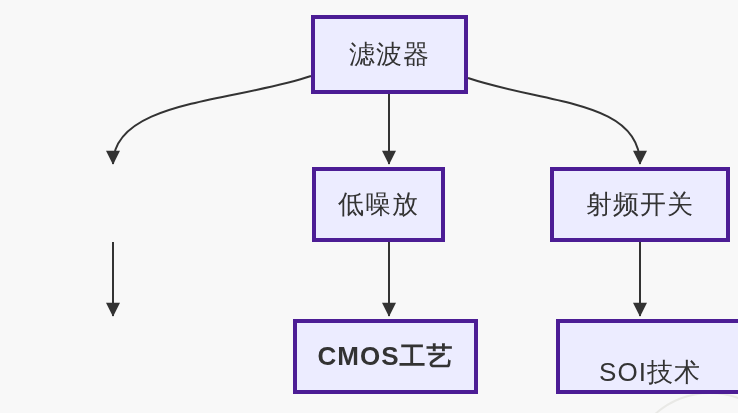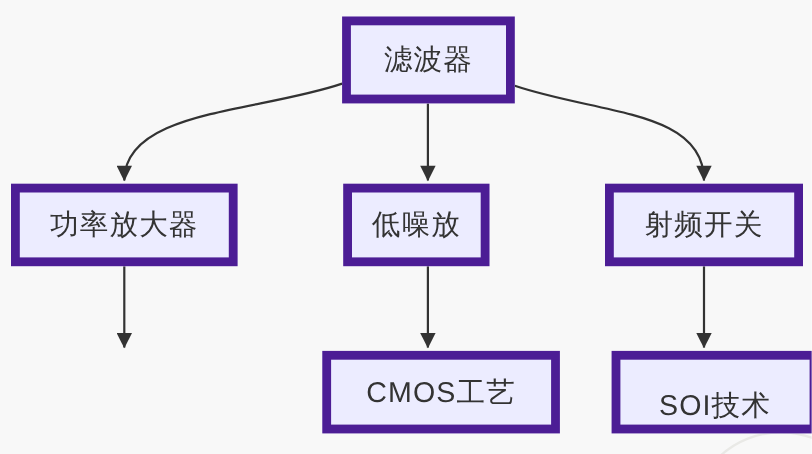--- a/index.html
+++ b/index.html
@@ -20,35 +20,35 @@
     left: 0;
     top: 0;
     width: 738px;
     height: 413px;
     pointer-events: none;
   }
   .node {
     position: absolute;
     box-sizing: border-box;
     background: #ECECFF;
-    border: 8px solid #4c1d95;
+    border: 4px solid #4c1d95;
     display: flex;
     align-items: center;
     justify-content: center;
     color: #333333;
     font-size: 26px;
     letter-spacing: 1px;
     white-space: nowrap;
   }
   .node-filter { left: 311px; top: 15px;  width: 157px; height: 79px; }
   .node-pa     { left: 10px;  top: 167px; width: 206px; height: 75px; }
   .node-lna    { left: 312px; top: 167px; width: 133px; height: 75px; }
   .node-rf     { left: 550px; top: 167px; width: 180px; height: 75px; }
   .node-sic    { left: 1px;   top: 319px; width: 221px; height: 75px; }
-  .node-cmos   { left: 293px; top: 319px; width: 216px; height: 75px; }
+  .node-cmos   { left: 293px; top: 319px; width: 185px; height: 75px; font-weight: bold; }
   .node-soi    { left: 556px; top: 319px; width: 188px; height: 75px; align-items: flex-end; }
   .edge {
     fill: none;
     stroke: #333333;
     stroke-width: 2px;
   }
   .watermark-arc {
     fill: none;
     stroke: #e9e9e6;
     stroke-width: 2px;
@@ -73,23 +73,20 @@
     <path class="edge" d="M 468 78 C 545 104, 640 100, 640 164" marker-end="url(#arrow)"></path>
     <path class="edge" d="M 113 242 L 113 316" marker-end="url(#arrow)"></path>
     <path class="edge" d="M 389 242 L 389 316" marker-end="url(#arrow)"></path>
     <path class="edge" d="M 640 242 L 640 316" marker-end="url(#arrow)"></path>
   </svg>
 
   <div class="node node-filter">
     <span>滤波器</span>
   </div>
 
-  <div class="node node-pa">
-    <span>功率放大器</span>
-  </div>
 
   <div class="node node-lna">
     <span>低噪放</span>
   </div>
 
   <div class="node node-rf">
     <span>射频开关</span>
   </div>
 
 

